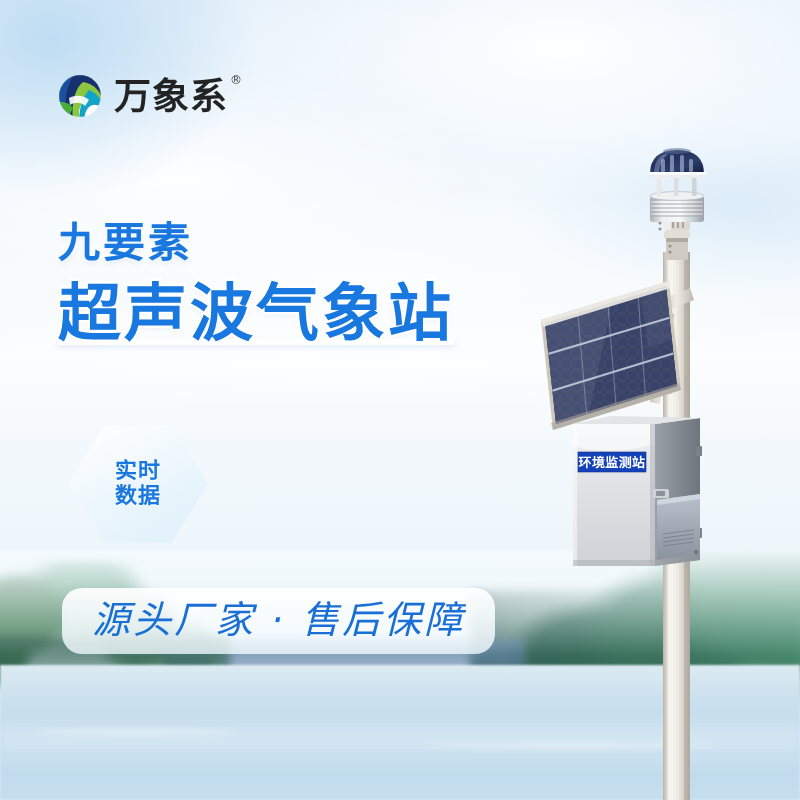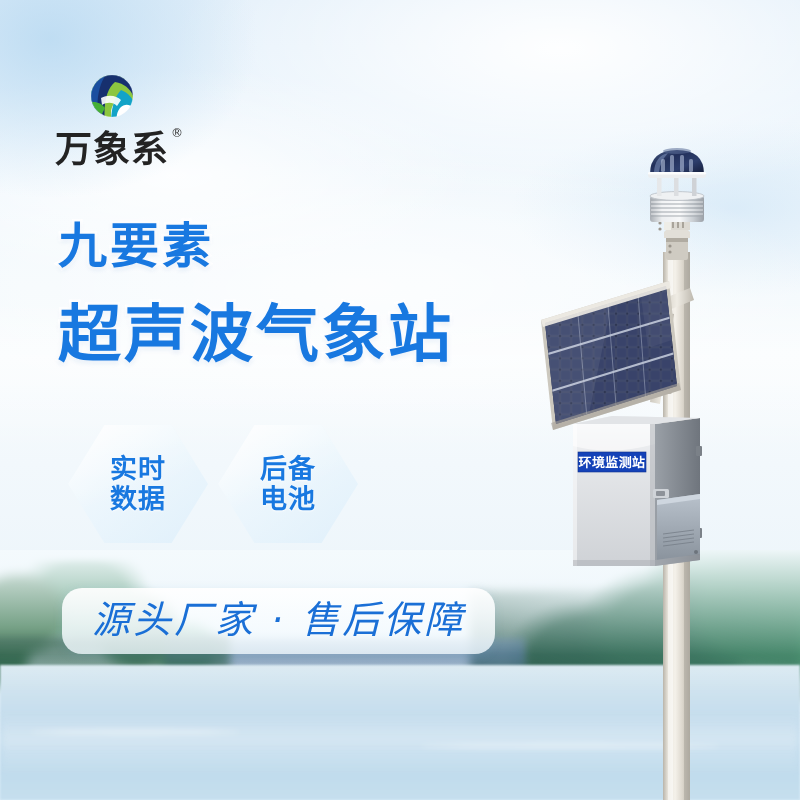--- a/index.html
+++ b/index.html
@@ -130,21 +130,20 @@
     pointer-events: none;
   }
 
   
   .logo {
     position: absolute;
     left: 55px; top: 70px;
     display: flex;
     align-items: center;
     gap: 9px;
-    flex-direction: column;
   }
   .logo-mark { width: 50px; height: 52px; display: block; }
   .logo-word {
     position: relative;
     font-family: "DejaVu Sans", "Liberation Sans", sans-serif;
     font-size: 37px;
     font-weight: 700;
     color: #232323;
     letter-spacing: 1px;
     line-height: 1;
@@ -160,33 +159,34 @@
 
   
   .headline {
     position: absolute;
     left: 58px; top: 222px;
     line-height: 1.0;
     white-space: nowrap;
   }
   .headline-line {
     font-family: "DejaVu Sans", "Liberation Sans", sans-serif;
-    font-size: 49px;
+    font-size: 42px;
     font-weight: 700;
     color: #1878e0;
     letter-spacing: 3px;
     -webkit-text-stroke: 5px #ffffff;
     paint-order: stroke fill;
     text-shadow:
       0 0 10px rgba(255,255,255,0.95),
       0 2px 5px rgba(22,102,190,0.18);
   }
   .headline-line.second {
-    margin-top: 32px;
+    margin-top: 18px;
     font-size: 63px;
+    text-decoration: underline;
   }
 
   
   .features {
     position: absolute;
     left: 68px; top: 425px;
     display: flex;
     align-items: center;
     gap: 10px;
   }
@@ -209,21 +209,21 @@
     position: absolute;
     inset: 0;
     clip-path: polygon(26% 0%, 74% 0%, 100% 50%, 74% 100%, 26% 100%, 0% 50%);
     background: linear-gradient(160deg, rgba(255,255,255,0.55) 0%, rgba(255,255,255,0) 55%);
     pointer-events: none;
   }
   .hex-text {
     position: relative;
     z-index: 2;
     font-family: "DejaVu Sans", "Liberation Sans", sans-serif;
-    font-size: 27px;
+    font-size: 22px;
     font-weight: 700;
     color: #1878e0;
     line-height: 1.12;
     text-align: center;
     letter-spacing: 1px;
     text-shadow: 0 1px 2px rgba(255,255,255,0.9);
   }
 
   
   .pill {
@@ -495,25 +495,19 @@
     <div class="headline-line second">超声波气象站</div>
   </div>
 
   <div class="features">
     <div class="hexagon">
       <div class="hex-text">
         <div>实时</div>
         <div>数据</div>
       </div>
     </div>
-    <div class="hexagon">
-      <div class="hex-text">
-        <div>后备</div>
-        <div>电池</div>
-      </div>
-    </div>
   </div>
 
   <div class="pill">
     <div class="pill-text">源头厂家 · 售后保障</div>
   </div>
 
 </div>
 
 </body></html>

